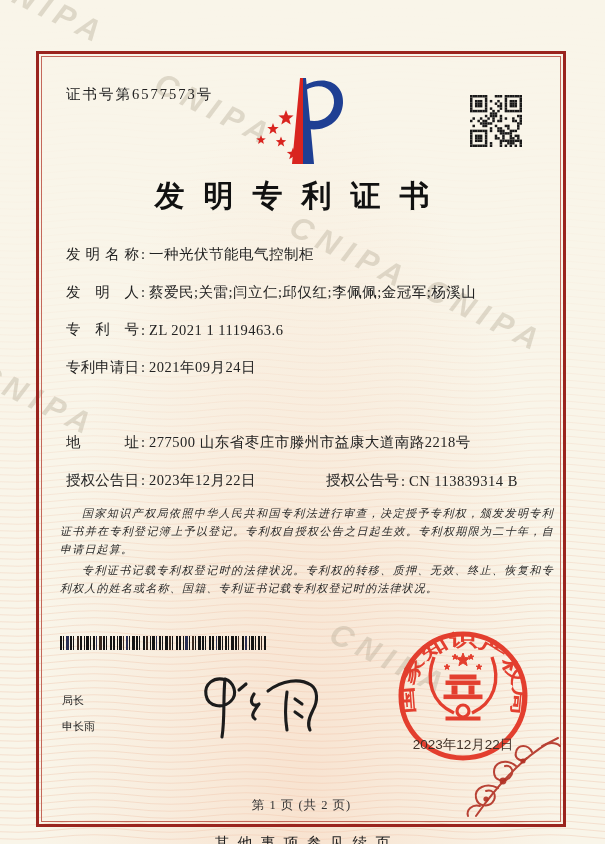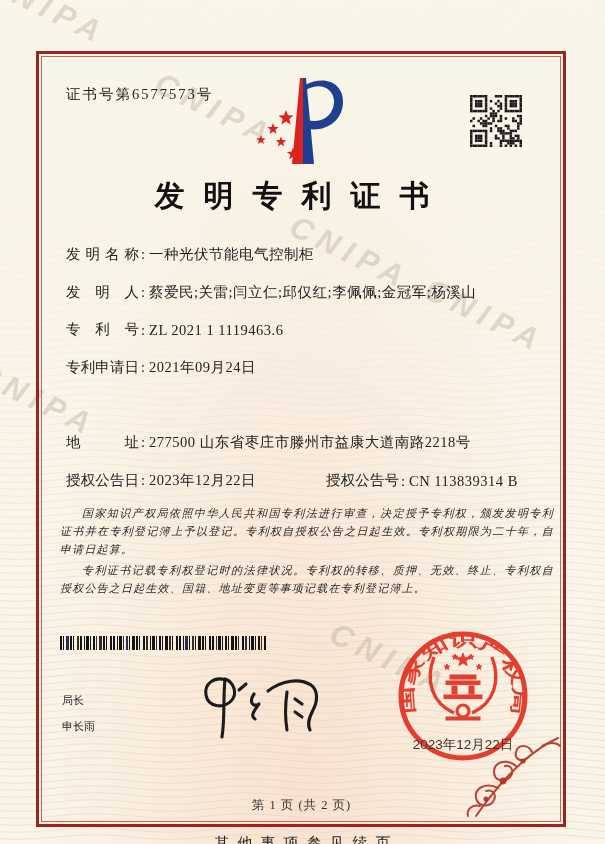--- a/index.html
+++ b/index.html
@@ -446,21 +446,21 @@
   </div>
   <div class="row" style="top:433px;">
     <span class="lab">地址</span><span class="colon">:</span><span class="val">277500 山东省枣庄市滕州市益康大道南路2218号</span>
   </div>
   <div class="row" style="top:471px;">
     <span class="lab">授权公告日</span><span class="colon">:</span><span class="val">2023年12月22日</span>
     <span class="pair2"><span class="lab">授权公告号</span><span class="colon">:</span><span class="val">CN 113839314 B</span></span>
   </div>
 
   <p class="para" style="top:505px;">国家知识产权局依照中华人民共和国专利法进行审查，决定授予专利权，颁发发明专利证书并在专利登记簿上予以登记。专利权自授权公告之日起生效。专利权期限为二十年，自申请日起算。</p>
-  <p class="para" style="top:562px;">专利证书记载专利权登记时的法律状况。专利权的转移、质押、无效、终止、专利权自授权公告之日起生效、国籍、地址变更等事项记载在专利登记簿上。</p>
+  <p class="para" style="top:562px;">专利证书记载专利权登记时的法律状况。专利权的转移、质押、无效、终止、恢复和专利权人的姓名或名称、国籍、专利证书记载专利权登记时的法律状况。</p>
 
   <svg class="barcode" width="206" height="14" viewBox="0 0 206 14" id="barcode">
       <rect x="0" y="0" width="2" height="14" fill="#141414"></rect>
       <rect x="3" y="0" width="1" height="14" fill="#141414"></rect>
       <rect x="6" y="0" width="3" height="14" fill="#2a2f52"></rect>
       <rect x="10" y="0" width="2" height="14" fill="#141414"></rect>
       <rect x="13" y="0" width="1" height="14" fill="#141414"></rect>
       <rect x="17" y="0" width="2" height="14" fill="#3a2a20"></rect>
       <rect x="20" y="0" width="2" height="14" fill="#141414"></rect>
       <rect x="24" y="0" width="1" height="14" fill="#141414"></rect>

